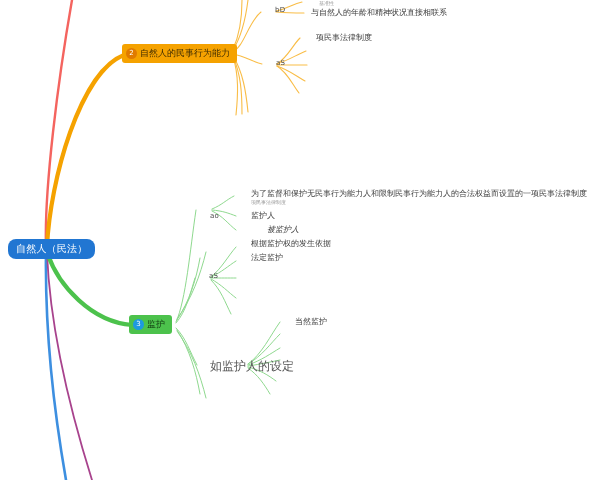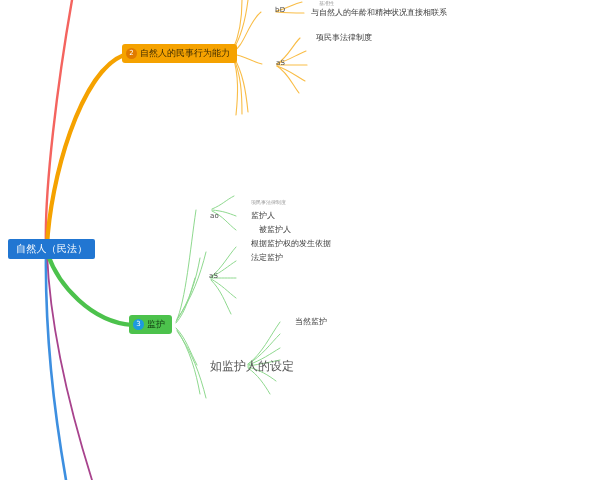--- a/index.html
+++ b/index.html
@@ -24,21 +24,21 @@
     border-radius: 4px;
     white-space: nowrap;
     box-sizing: border-box;
   }
   .node-root {
     background: #2176d2;
     color: #ffffff;
     padding: 3px 8px;
     font-size: 10px;
     left: 8px; top: 239px;
-    border-radius: 2px;
+    border-radius: 8px;
     letter-spacing: .2px;
   }
   .node-topic2 {
     background: #f5a200;
     color: #3d2b00;
     padding: 3px 7px 3px 4px;
     font-size: 9px;
     left: 122px; top: 44px;
     border-radius: 3px;
   }
@@ -165,25 +165,26 @@
   <div class="leaf sub" style="left:306px; top:0px;">基准性</div>
 
   <div class="leaf" style="left:298px; top:8px;">与自然人的年龄和精神状况直接相联系</div>
 
   <div class="leaf tag" style="left:263px; top:59px;">aS</div>
 
   <div class="leaf" style="left:303px; top:33px;">项民事法律制度</div>
 
   <div class="leaf tag" style="left:197px; top:212px;">ao</div>
 
+  <div class="leaf" style="left:238px; top:189px;">为了监督和保护无民事行为能力人和限制民事行为能力人的合法权益而设置的一项民事法律制度</div>
   <div class="leaf sub" style="left:238px; top:199px;">项民事法律制度</div>
 
   <div class="leaf" style="left:238px; top:211px;">监护人</div>
 
-  <div class="leaf" style="left:246px; top:225px;">被监护人</div>
+  <div class="leaf" style="left:254px; top:225px;font-style:italic;">被监护人</div>
 
   <div class="leaf tag" style="left:196px; top:272px;">aS</div>
 
   <div class="leaf" style="left:238px; top:239px;">根据监护权的发生依据</div>
 
   <div class="leaf" style="left:238px; top:253px;text-align:right;">法定监护</div>
 
   <div class="leaf mid" style="left:197px; top:359px;">如监护人的设定</div>
 
   <div class="leaf" style="left:282px; top:317px;">当然监护</div>

